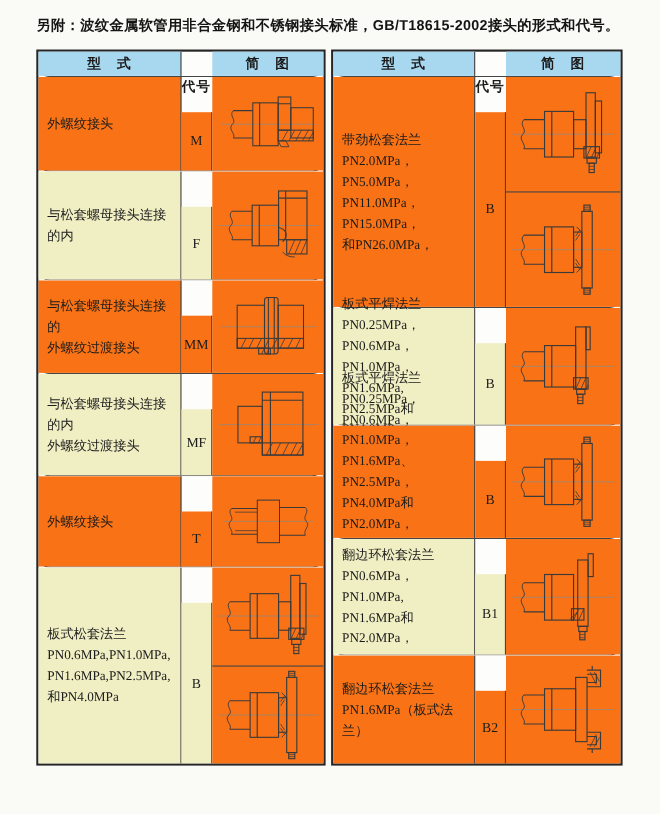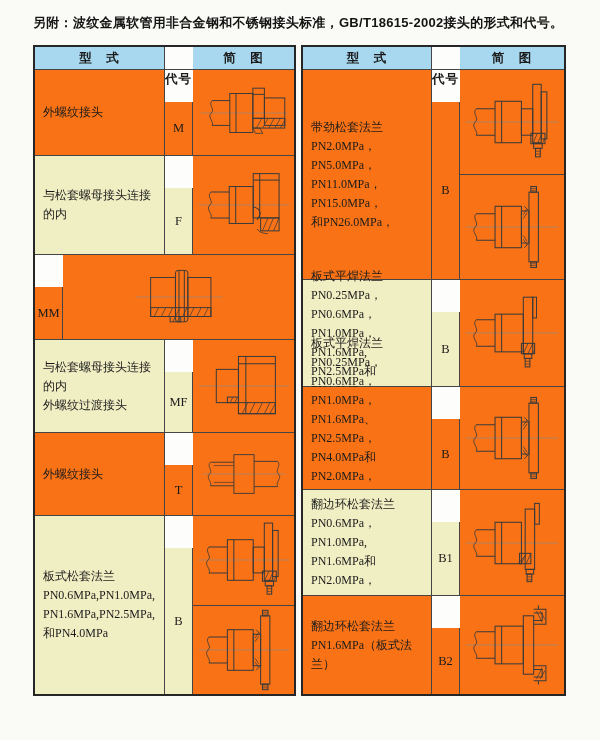--- a/index.html
+++ b/index.html
@@ -3,21 +3,21 @@
 <meta charset="utf-8">
 <style>
   html,body{margin:0;padding:0;}
   body{width:600px;height:740px;background:#fafaf6;font-family:"Liberation Serif",serif;color:#1b1b1b;}
   .page{position:relative;width:600px;height:740px;overflow:hidden;}
   .title{position:absolute;left:33px;top:14px;width:540px;font-family:Liberation Sans, sans-serif;
          font-weight:600;font-size:13px;letter-spacing:.3px;color:#141414;}
   .tbl{position:absolute;top:45px;border:2px solid #262626;background:#fdfdfc;box-sizing:border-box;}
   .tbl-left{left:33px;width:263px;}
   .tbl-right{left:301px;width:265px;}
-  .row{display:flex;border-bottom:1px solid #454545;box-sizing:border-box;}
+  .row{display:flex;border-bottom:1px solid #454545;box-sizing:border-box;border-radius:10px;}
   .row:last-child{border-bottom:none;}
   .cell{border-right:1px solid #454545;box-sizing:border-box;display:flex;align-items:center;background:#f97316;}
   .cell:last-child{border-right:none;}
   .hdr .cell{background:#a8d8f0;justify-content:center;font-weight:600;font-size:12.5px;letter-spacing:1px;}
   .c-type{padding:3px 4px 3px 8px;font-size:12px;line-height:19px;}
   .c-type .txt{white-space:pre-line;}
   .tbl-left .c-type{width:130px;}
   .tbl-left .c-code{width:28px;}
   .tbl-right .c-type{width:129px;}
   .tbl-right .c-code{width:28px;}
@@ -195,20 +195,24 @@
           <span class="txt">与松套螺母接头连接的内</span>
         </div>
       <div class="cell c-code hl">F</div>
       <div class="cell c-diag">
         <svg class="dwg" viewBox="0 0 104 88" width="96" height="82">
             <use href="#d-fnut"></use>
           </svg>
       </div>
     </div>
     <div class="row" style="height:85px">
+      <div class="cell c-type">
+          <span class="txt">与松套螺母接头连接的
+外螺纹过渡接头</span>
+        </div>
       <div class="cell c-code">MM</div>
       <div class="cell c-diag">
         <svg class="dwg" viewBox="0 0 104 88" width="96" height="78">
             <use href="#d-nipple"></use>
           </svg>
       </div>
     </div>
     <div class="row" style="height:93px">
       <div class="cell c-type hl">
           <span class="txt">与松套螺母接头连接的内

